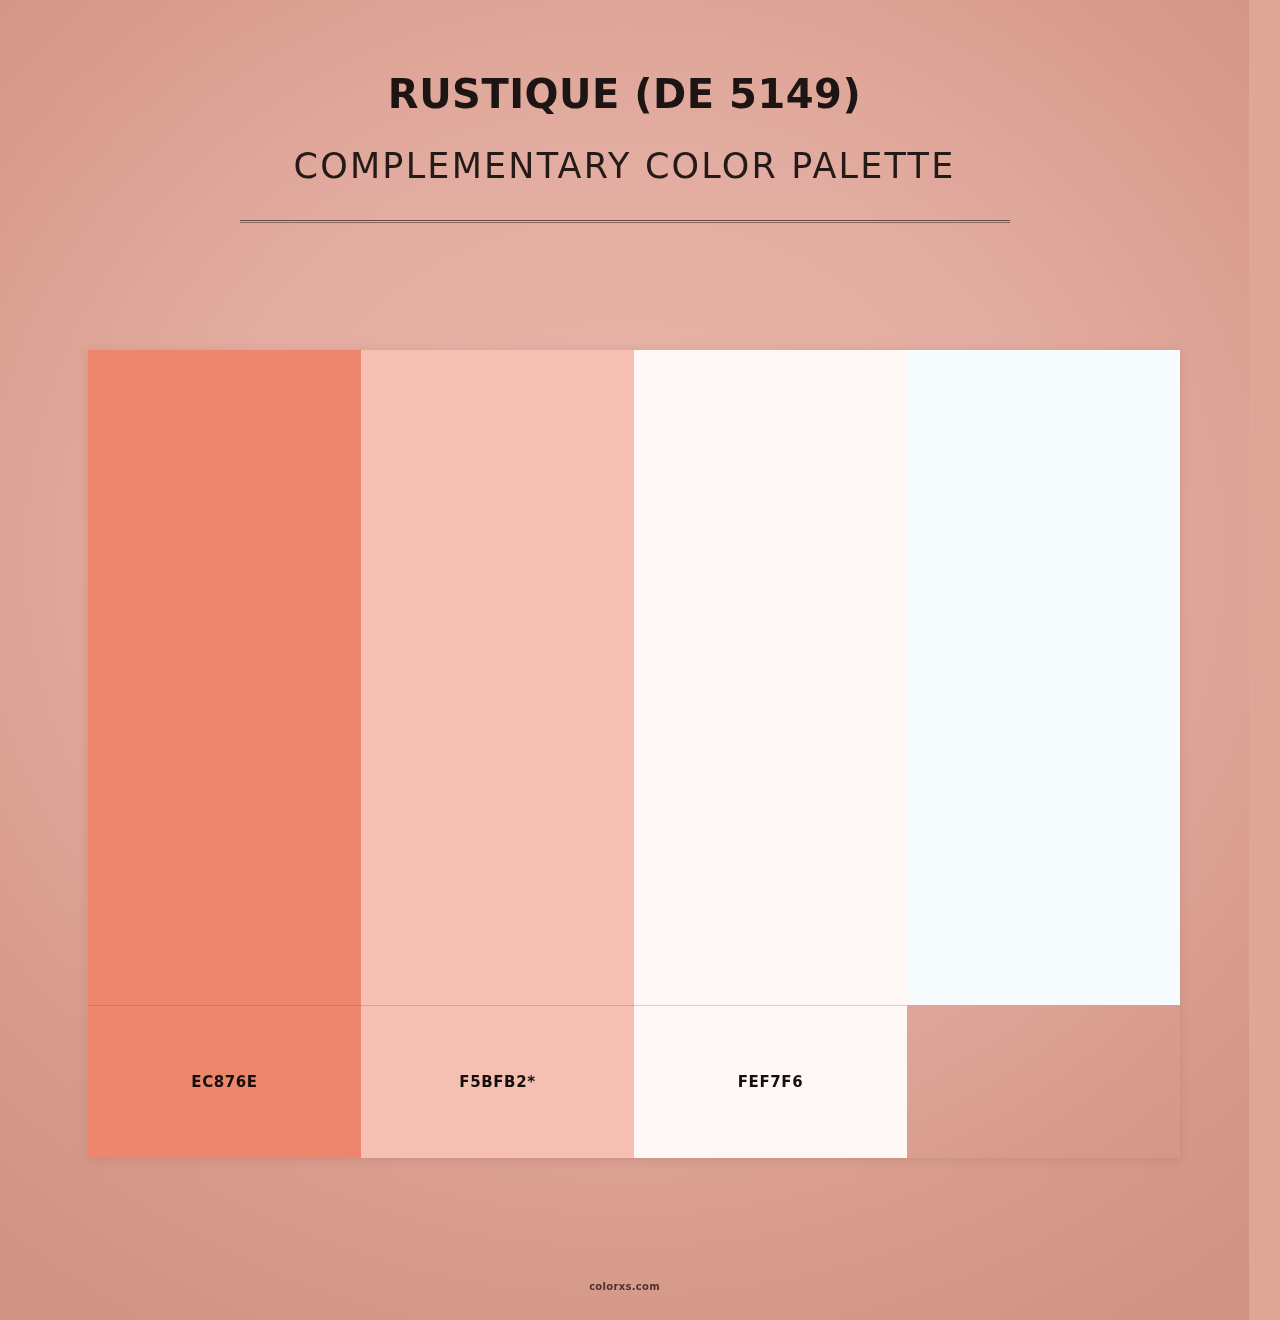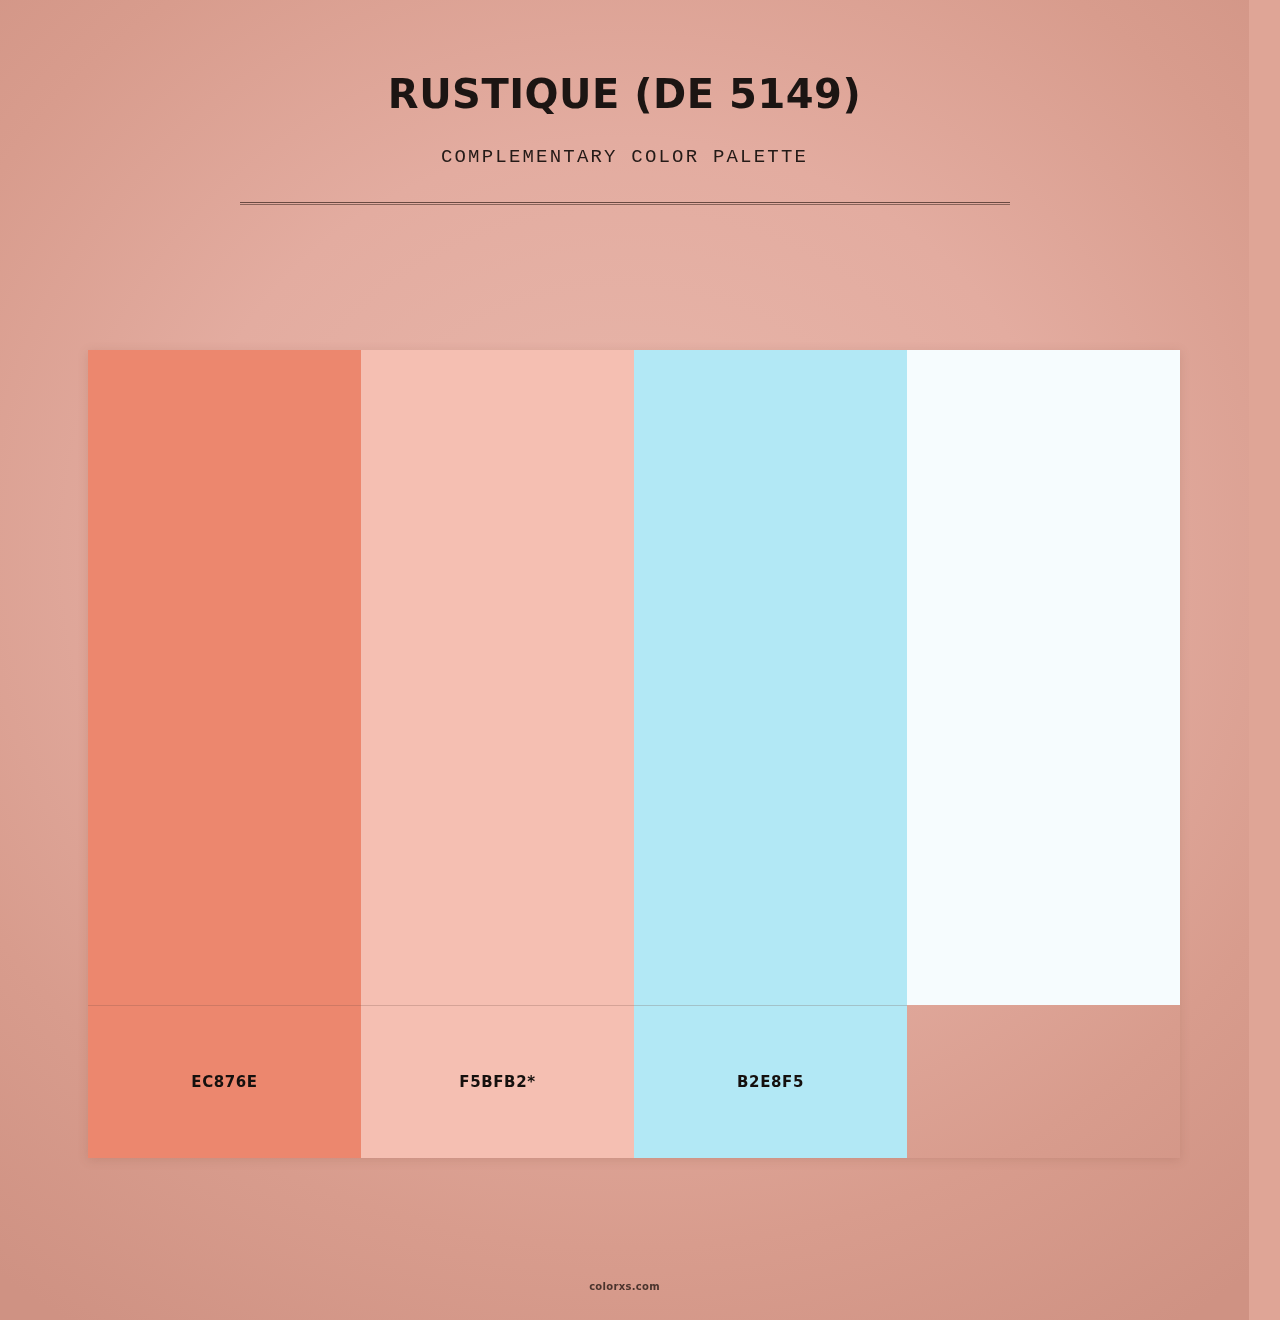--- a/index.html
+++ b/index.html
@@ -27,25 +27,24 @@
   .title {
     font-size: 40px;
     font-weight: bold;
     color: #1c1513;
     letter-spacing: 0.5px;
     margin: 0;
     line-height: 1.2;
   }
   .subtitle {
     margin: 28px 0 0 0;
-    font-size: 19px;
+    font-size: 35px;
     font-weight: normal;
     color: #241a17;
     letter-spacing: 2.2px;
-    font-family: Liberation Mono, monospace;
   }
   .divider {
     width: 770px;
     margin: 34px auto 0 auto;
     border-top: 1px solid #6a4a42;
     border-bottom: 1px solid #8a645a;
     height: 3px;
     box-sizing: border-box;
   }
   .palette {
@@ -115,28 +114,28 @@
       </div>
     </div>
 
     <div class="swatch">
       <div class="swatch-color" style="background:#F5BFB2"></div>
       <div class="swatch-label-area" style="background:#F5BFB2">
         <span class="swatch-label">F5BFB2*</span>
       </div>
     </div>
 
+    <div class="swatch">
+      <div class="swatch-color" style="background:#FEF7F6"></div>
+      <div class="swatch-label-area" style="background:#FEF7F6">
+        <span class="swatch-label">FEF7F6</span>
+      </div>
+    </div>
 
 
-    <div class="swatch">
-      <div class="swatch-color" style="background:#B2E8F5"></div>
-      <div class="swatch-label-area" style="background:#B2E8F5">
-        <span class="swatch-label">B2E8F5</span>
-      </div>
-    </div>
 
     <div class="swatch">
       <div class="swatch-color" style="background:#F6FCFE"></div>
     </div>
 
   </div>
 
   <div class="footer">
     <span class="footer-text">colorxs.com</span>
   </div>

